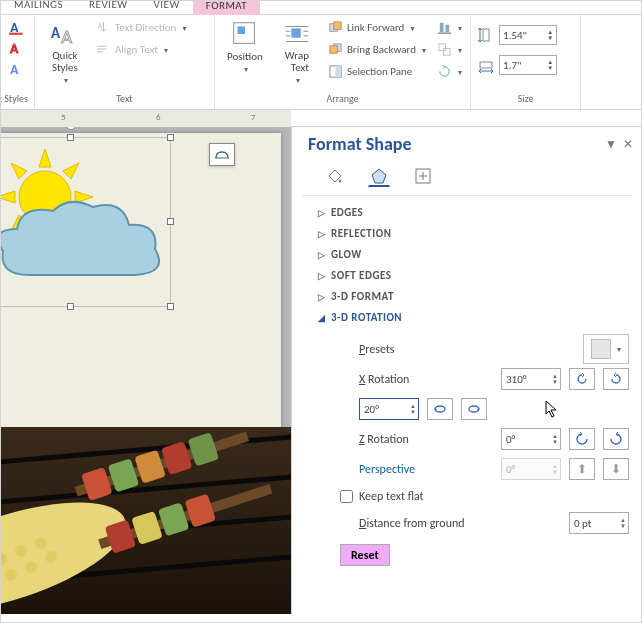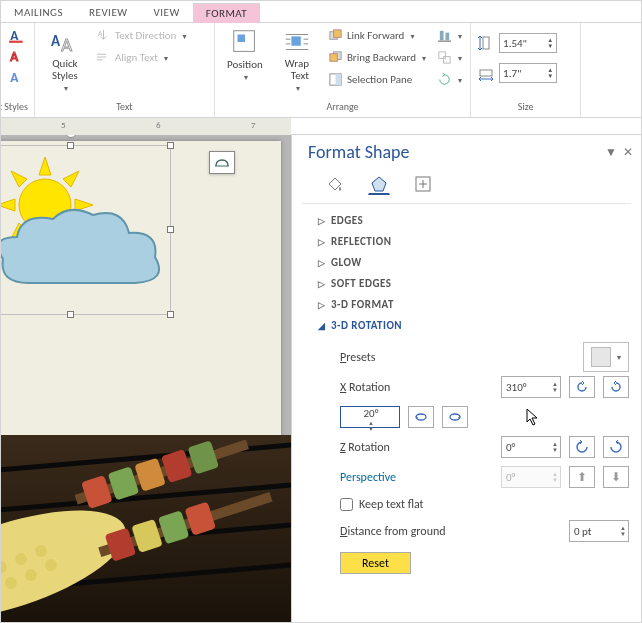--- a/index.html
+++ b/index.html
@@ -1,19 +1,19 @@
 <!DOCTYPE html>
 <html><head>
 <meta charset="utf-8">
 <style>
 * { box-sizing: border-box; margin: 0; padding: 0; font-family: "Segoe UI", Calibri, sans-serif; }
 body { background: #fff; width: 642px; height: 623px; overflow: hidden; font-size: 12px; color: #444; border: 1px solid #d4d4d4; position: relative; }
 
 
-.tab-strip { display: flex; border-bottom: 1px solid #d4d4d4; height: 22px; align-items: flex-end; }
+.tab-strip { display: flex; border-bottom: 1px solid #d4d4d4; height: 14px; align-items: flex-end; }
 .tab { padding: 3px 12px 3px; font-size: 11px; letter-spacing: 0.5px; color: #555; border: 1px solid transparent; border-bottom: none; cursor: pointer; }
 .tab.active-tools { background: #f6c4d9; color: #333; border-color: #d4d4d4; margin-bottom: -1px; }
 
 
 .ribbon { display: flex; height: 95px; border-bottom: 1px solid #d4d4d4; background: #fff; }
 .group { border-right: 1px solid #e1e1e1; display: flex; flex-direction: column; justify-content: space-between; padding: 2px 6px; }
 .group-content { display: flex; align-items: flex-start; gap: 4px; flex: 1; }
 .group-name { text-align: center; font-size: 10px; color: #666; padding: 1px 0 2px; }
 .vstack { display: flex; flex-direction: column; gap: 1px; }
 .rbtn-big { display: flex; flex-direction: column; align-items: center; justify-content: center; width: 48px; padding: 2px 0; font-size: 11px; color: #444; cursor: pointer; gap: 1px; }
@@ -49,48 +49,48 @@
 
 .sun { position: absolute; left: 54px; top: 14px; width: 100px; height: 100px; }
 .cloud { position: absolute; left: 48px; top: 62px; width: 180px; height: 100px; }
 
 
 .food { position: absolute; left: -60px; top: 300px; width: 350px; height: 190px; overflow: hidden; }
 
 
 .pane { flex: 1; border-left: 1px solid #d4d4d4; display: flex; flex-direction: column; background: #fff; }
 .pane-head { display: flex; align-items: center; justify-content: space-between; padding: 6px 8px 8px 16px; }
-.pane-title { color: #217346; color: #2b579a; font-size: 18px; font-weight: 400; }
+.pane-title { color: #217346; color: #2b579a; font-size: 18px; font-weight: 700; }
 .pane-title { color: #2a5699; }
 .pane-ctrl { display: flex; gap: 6px; color: #777; font-size: 12px; }
 .pane-icons { display: flex; gap: 22px; padding: 2px 0 8px 22px; border-bottom: 1px solid #e5e5e5; margin: 0 10px; }
 .pane-icons .pi { width: 22px; height: 22px; display: flex; align-items: center; justify-content: center; border: 1px solid transparent; cursor: pointer; }
 .pane-icons .pi.sel { border-bottom: 2px solid #2a5699; }
 
 .accordion { padding: 6px 0 0 16px; overflow-y: auto; flex: 1; }
 .acc-item { padding: 4px 0 4px 10px; font-size: 11px; font-weight: bold; letter-spacing: .5px; color: #555; cursor: pointer; display: flex; align-items: center; gap: 5px; }
 .acc-item .tri { font-size: 9px; color: #7a7a7a; display: inline-block; width: 8px; }
 .acc-item.open { color: #2a5699; }
 .acc-item.open .tri { color: #2a5699; }
 .acc-body { padding: 6px 12px 6px 32px; }
-.field-row { display: flex; align-items: center; height: 30px; gap: 8px; }
+.field-row { display: flex; align-items: center; height: 30px; gap: 8px; margin-left: 19px; }
 .field-label { flex: 1; font-size: 12px; color: #444; }
 .field-label.dis { color: #0369a1; }
 .field-label .ul { text-decoration: underline; }
 .num-input { width: 60px; height: 22px; border: 1px solid #ababab; display: flex; align-items: center; justify-content: space-between; padding: 0 2px 0 4px; font-size: 11px; background: #fff; }
-.num-input.sel { border-color: #2a5699; flex-direction: column; }
+.num-input.sel { border-color: #2a5699; }
 .num-input.dis { color: #b0b0b0; border-color: #d6d6d6; background: #fafafa; }
 .num-input .spin { display: flex; flex-direction: column; font-size: 6px; line-height: 6px; color: #666; cursor: pointer; }
 .icon-btn { width: 26px; height: 22px; border: 1px solid #ababab; display: inline-flex; align-items: center; justify-content: center; font-size: 12px; color: #3a6bbf; background: #fff; cursor: pointer; }
 .icon-btn.gray { color: #999; }
 .preset-btn { width: 46px; height: 30px; border: 1px solid #bfbfbf; display: inline-flex; align-items: center; justify-content: center; background: #fff; cursor: pointer; }
 .preset-swatch { width: 20px; height: 20px; background: #e6e6e6; border: 1px solid #bbb; }
 .checkbox-row { display: flex; align-items: center; gap: 6px; height: 24px; font-size: 12px; }
 .checkbox-row input { width: 13px; height: 13px; }
-.reset-btn { border: 1px solid #ababab; padding: 3px 21px; font-size: 12px; background: #fde047; cursor: pointer; margin-top: 6px; }
+.reset-btn { border: 1px solid #ababab; padding: 3px 10px; font-size: 12px; background: #f0abfc; cursor: pointer; margin-top: 6px; font-weight: bold; }
 
 .cursor-ptr { position: absolute; pointer-events: none; }
 </style>
 </head>
 <body>
 
 <div class="tab-strip">
   <div class="tab">MAILINGS</div>
   <div class="tab">REVIEW</div>
   <div class="tab">VIEW</div>

